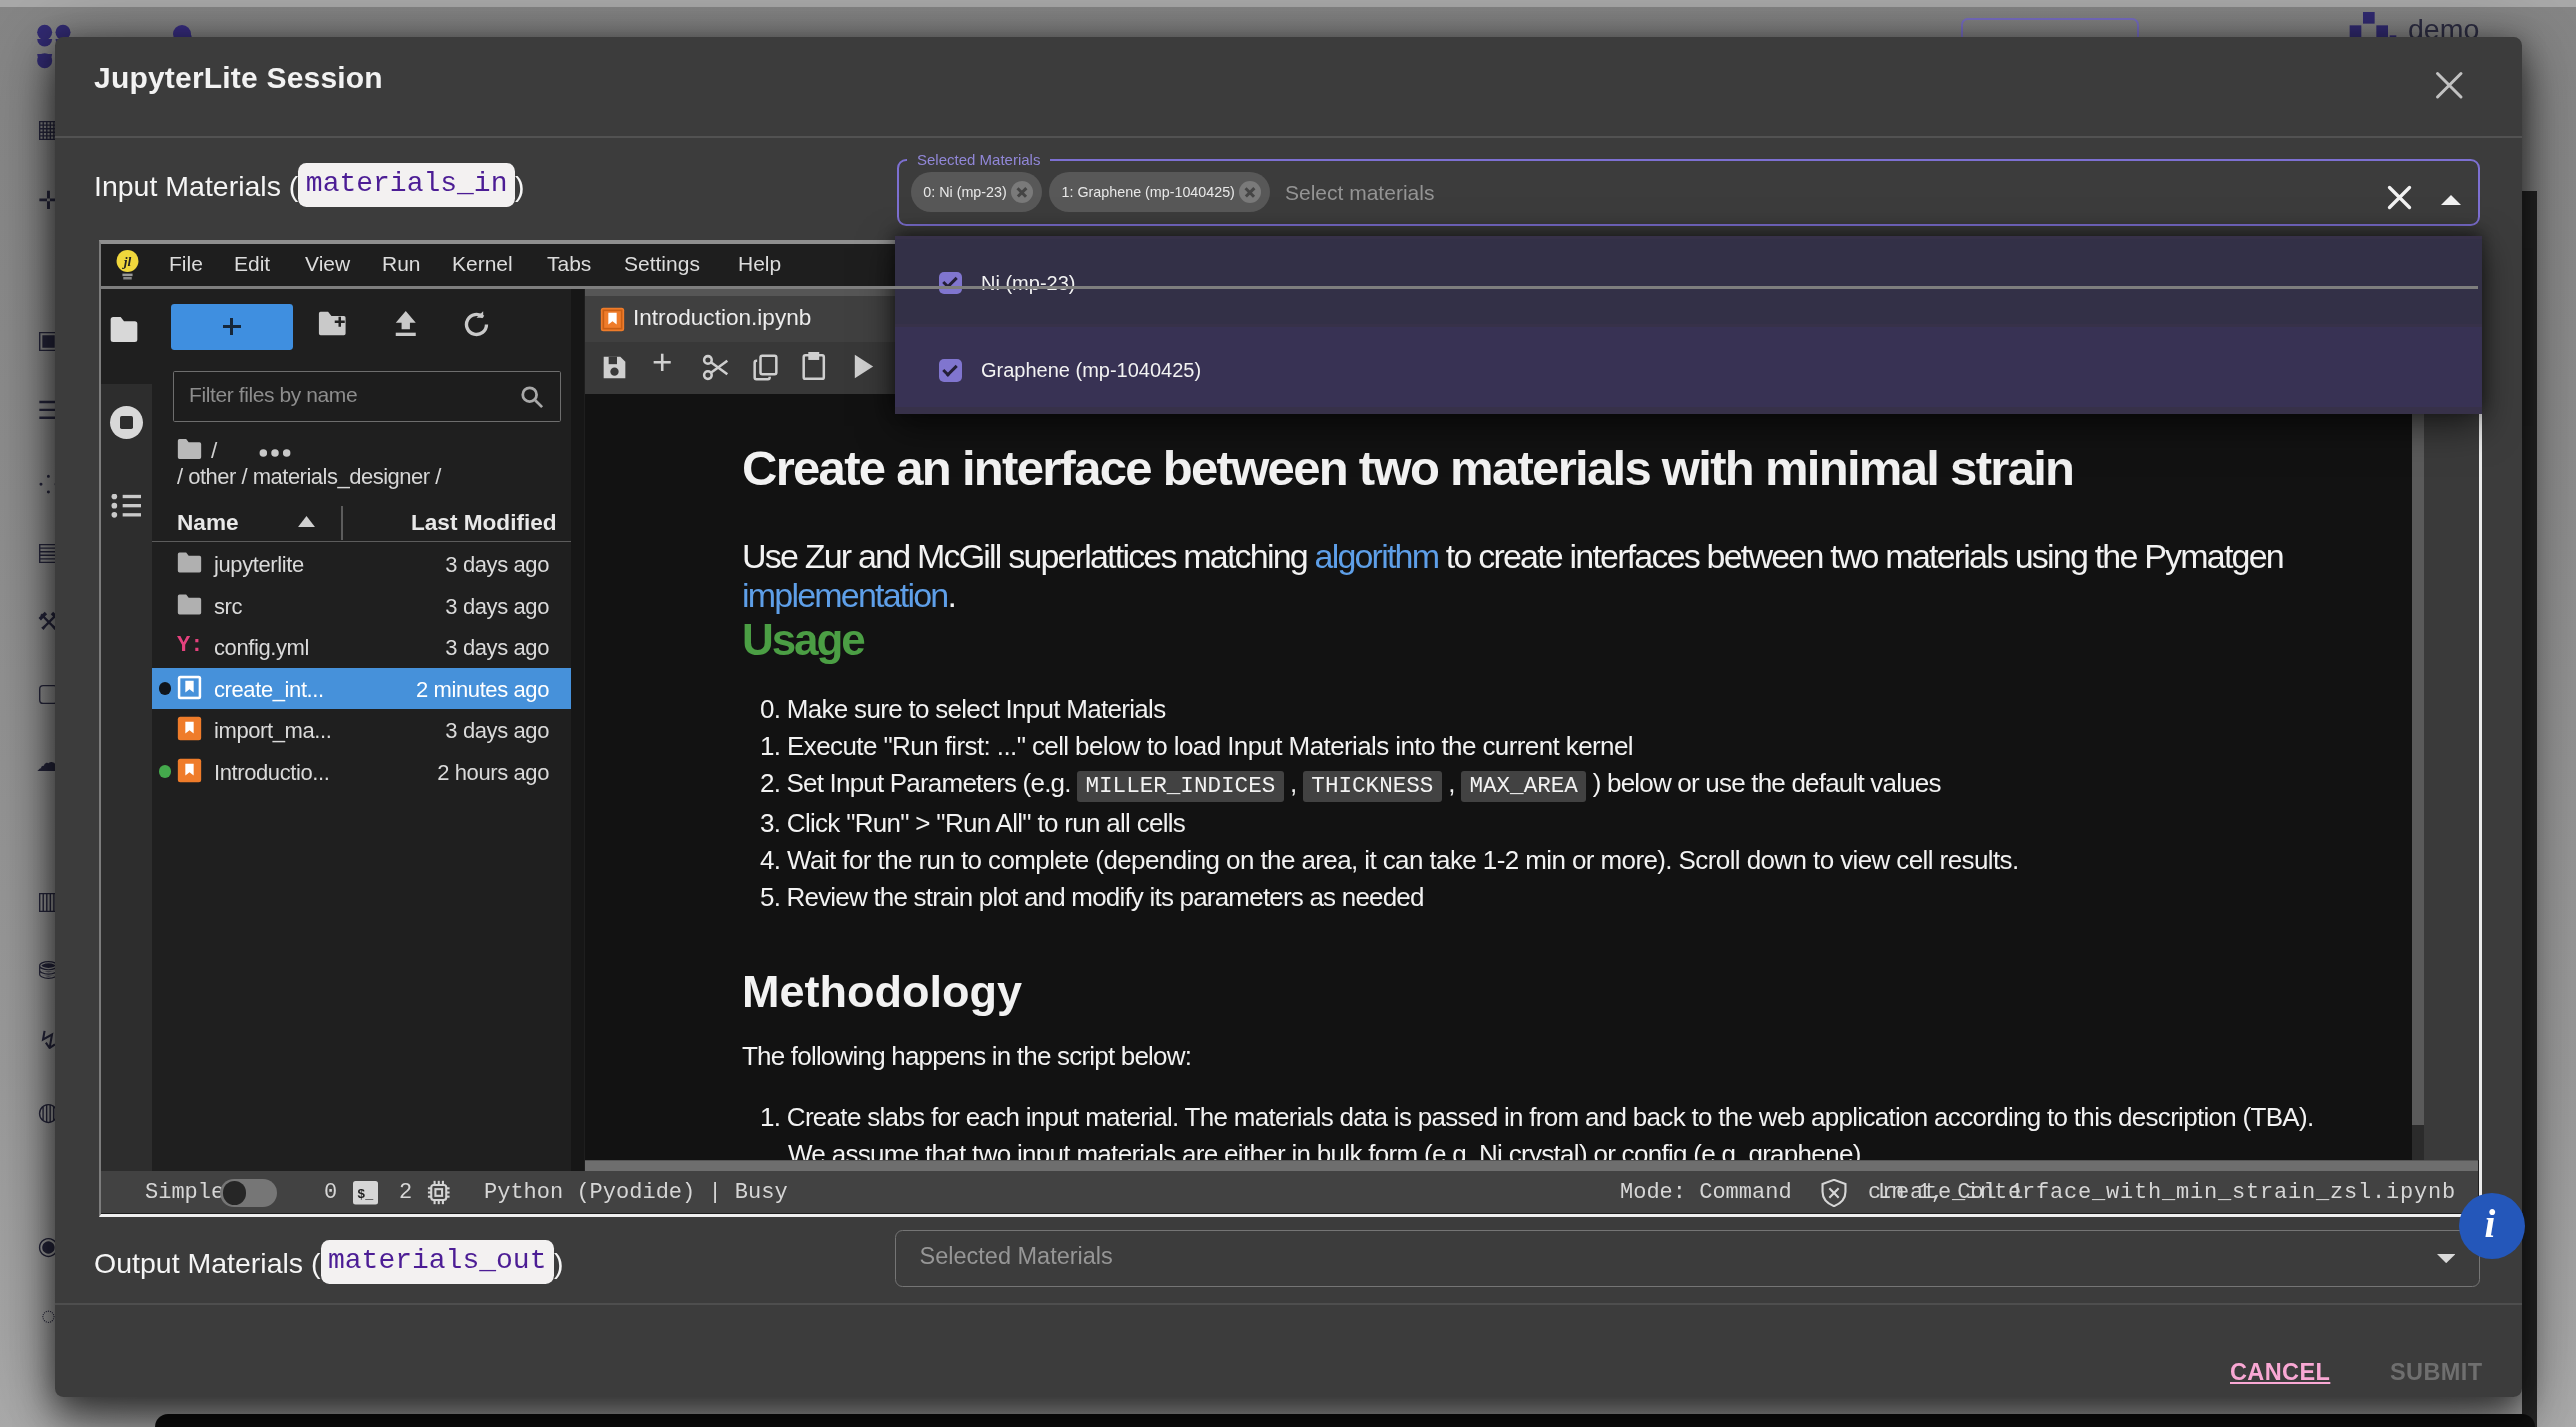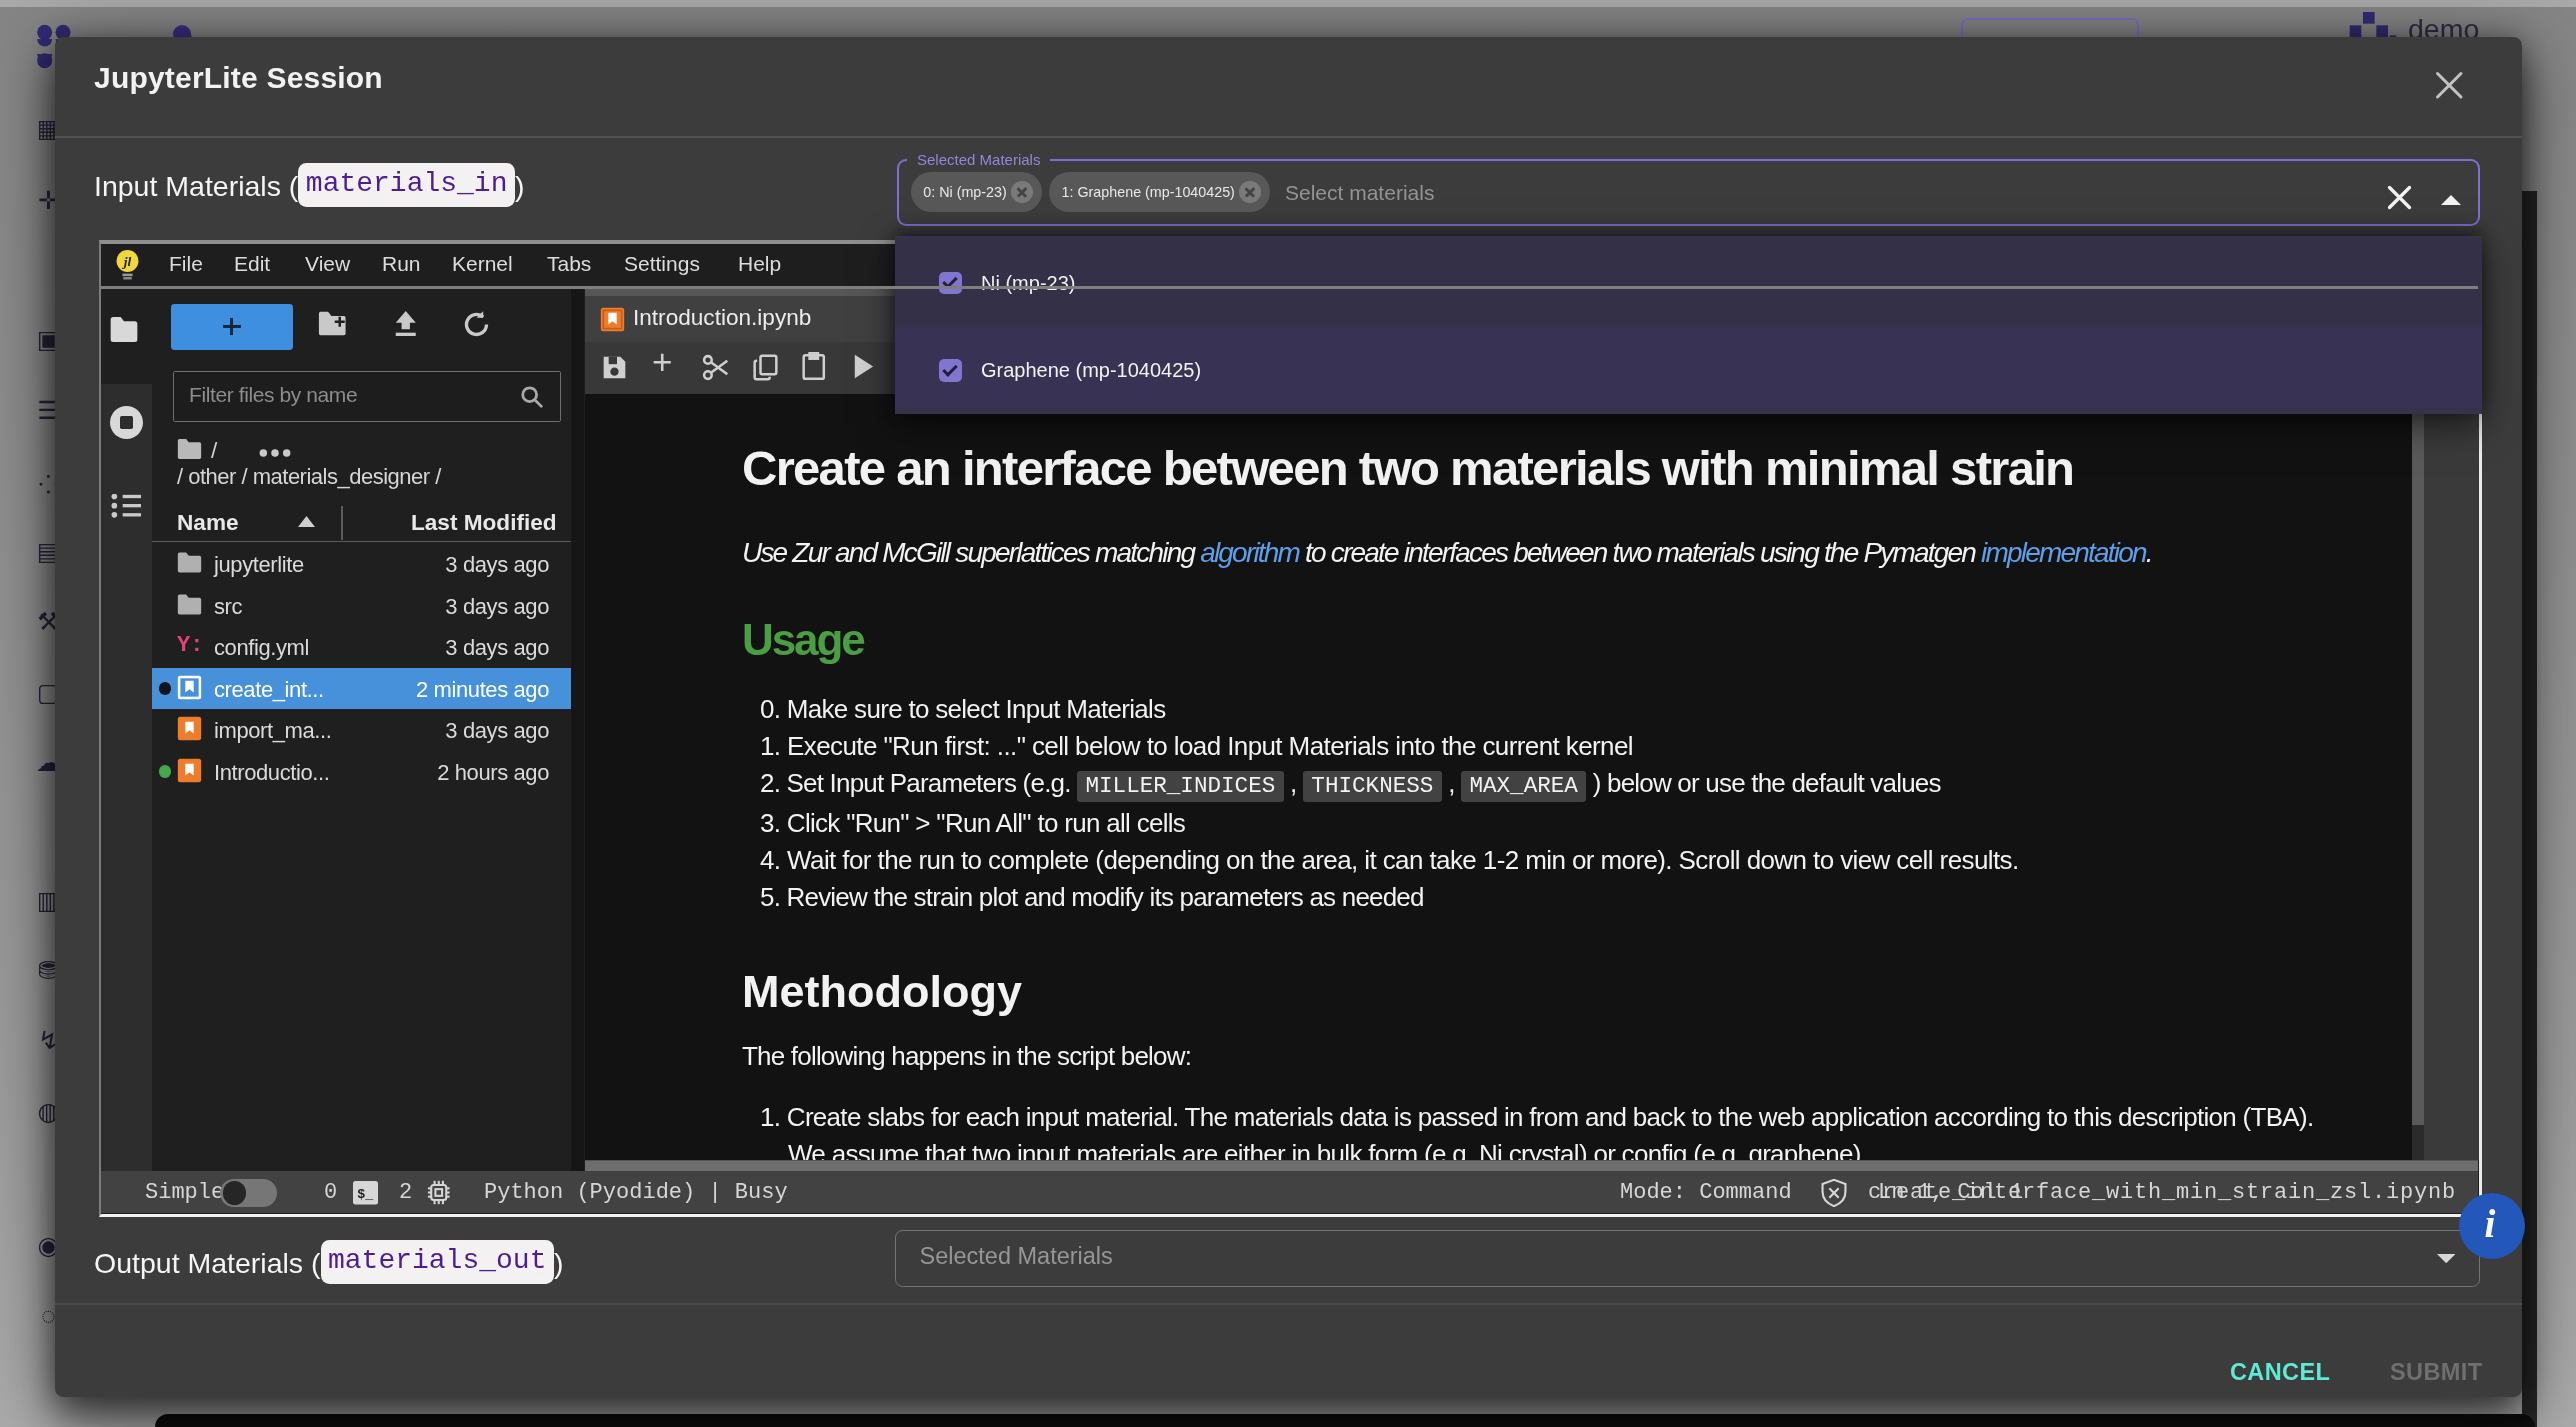--- a/index.html
+++ b/index.html
@@ -322,21 +322,21 @@
               <rect x="2" y="4" width="24" height="28" rx="2"></rect>
               <rect x="9" y="1" width="10" height="7" fill="#cfcfcf"></rect>
             </g>
           </svg>
         <svg class="abs" style="left:268px;top:11.7px;" width="22" height="25" viewBox="0 0 26 30">
             <path d="M2 1 L24 15 L2 29 Z" fill="#cfcfcf"></path>
           </svg>
       </div>
       <div id="nbcontent">
         <div class="nbtxt" style="top:46px;font-size:49px;font-weight:700;letter-spacing:-1.7px;">Create an interface between two materials with minimal strain</div>
-        <div class="nbtxt" style="top:143px;font-size:28px;letter-spacing:-1.8px;font-style:italic;">Use Zur and McGill superlattices matching <span class="lnk">algorithm</span> to create interfaces between two materials using the Pymatgen <span class="lnk">implementation</span>.</div>
+        <div class="nbtxt" style="top:143px;font-size:34px;letter-spacing:-1.8px;">Use Zur and McGill superlattices matching <span class="lnk">algorithm</span> to create interfaces between two materials using the Pymatgen <span class="lnk">implementation</span>.</div>
         <div class="nbtxt" style="top:221px;font-size:44px;font-weight:700;letter-spacing:-2.1px;color:#4b9e44;">Usage</div>
         <div class="nbtxt" style="left:175px;top:297px;font-size:26px;line-height:37px;letter-spacing:-0.8px;">
           <div style="letter-spacing:-0.7px;">0. Make sure to select Input Materials</div>
           <div style="letter-spacing:-0.6px;">1. Execute "Run first: ..." cell below to load Input Materials into the current kernel</div>
           <div>2. Set Input Parameters (e.g. <span class="mono">MILLER_INDICES</span> , <span class="mono">THICKNESS</span> , <span class="mono">MAX_AREA</span> ) below or use the default values</div>
           <div style="letter-spacing:-0.7px;">3. Click "Run" &gt; "Run All" to run all cells</div>
           <div style="letter-spacing:-0.6px;">4. Wait for the run to complete (depending on the area, it can take 1-2 min or more). Scroll down to view cell results.</div>
           <div style="letter-spacing:-0.8px;">5. Review the strain plot and modify its parameters as needed</div>
         </div>
         <div class="nbtxt" style="top:572px;font-size:45px;font-weight:700;letter-spacing:0;">Methodology</div>
@@ -394,21 +394,21 @@
   </div>
 
   <div class="iolabel" style="left:39px; top:1208px;">Output Materials (<span class="codechip">materials_out</span>)</div>
   <div id="outfield">
       <div style="position:absolute;left:23.5px;top:11.7px;font-size:23.5px;color:#969696;">Selected Materials</div>
     <svg style="position:absolute;left:1541px;top:22.6px;" width="18.4" height="9.2" viewBox="0 0 22 11">
         <path d="M0 0 L22 0 L11 11 Z" fill="#d9d9d9"></path>
       </svg>
   </div>
   <div id="adiv"></div>
-  <div class="actbtn" style="left:2175px; color:#5eead4;">CANCEL</div>
+  <div class="actbtn" style="left:2175px; color:#f9a8d4;text-decoration:underline;">CANCEL</div>
   <div class="actbtn" style="left:2335px; color:#6f6f6f;">SUBMIT</div>
 
   <div id="dropdown">
     <div class="drow" style="top:2.5px;height:85px;background:#333047;padding-left:16px;">
       <div class="dcheck" style="top:33px;"></div>
       <div class="dlabel" style="top:33px;">Ni (mp-23)</div>
     </div>
     <div class="drow" style="top:91px;height:80px;background:#383254;">
       <div class="dcheck" style="top:32px;"></div>
       <div class="dlabel" style="top:32px;">Graphene (mp-1040425)</div>

